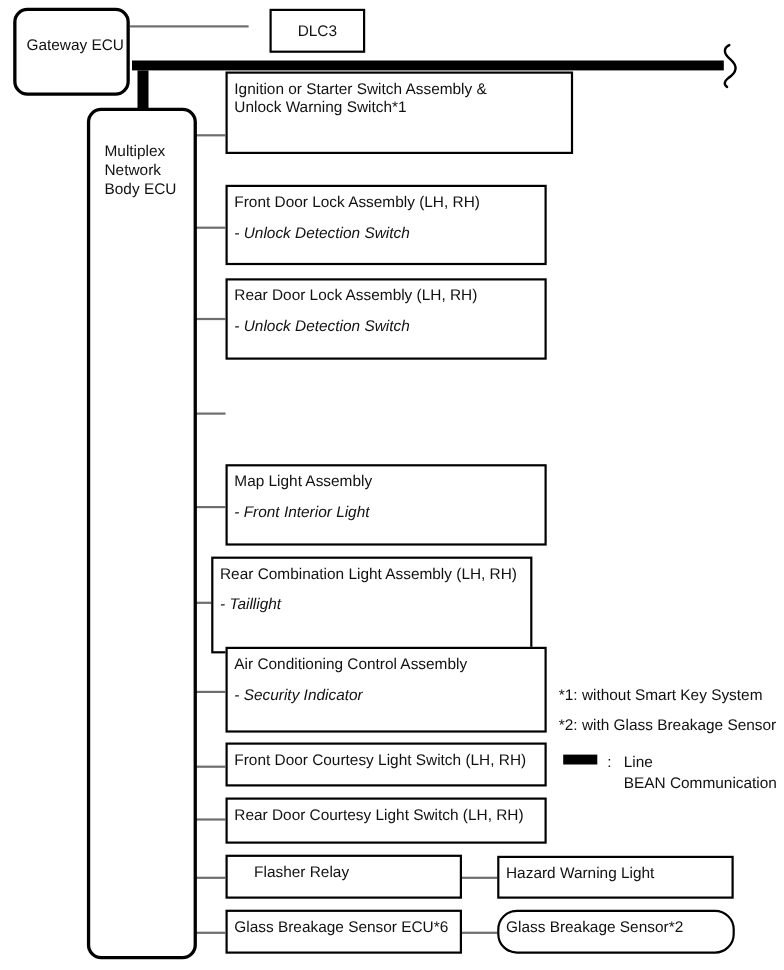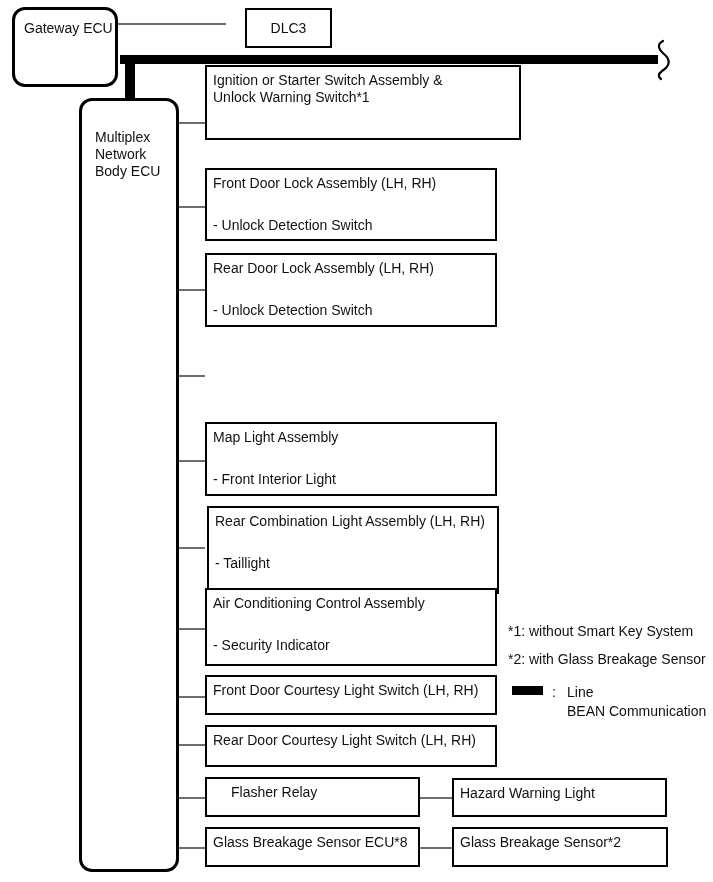--- a/index.html
+++ b/index.html
@@ -18,21 +18,21 @@
     background: #ffffff;
     border: 2px solid #000000;
     box-sizing: border-box;
   }
   .rounded {
     border-width: 3px;
     border-radius: 13px;
   }
   .comp { padding: 5px 6px 0 6px; }
   .bl { line-height: 17px; white-space: nowrap; }
-  .sub { margin-top: 25px; }
+  .sub { margin-top: 11px; font-style: italic; }
   .hline {
     position: absolute;
     height: 2px;
     background: #6e6e6e;
   }
   .busline {
     position: absolute;
     background: #000000;
   }
   .label-line { line-height: 17px; white-space: nowrap; }
@@ -51,21 +51,21 @@
     position: absolute;
     left: 552px; top: 683px;
     line-height: 19px;
   }
   .legend-label {
     position: absolute;
     left: 567px; top: 683px;
     line-height: 19px;
     white-space: nowrap;
   }
-  .gateway-label { padding: 10px 0 0 9px; line-height: 17px; }
+  .gateway-label { padding: 22px 0 0 9px; line-height: 17px; }
   .dlc3 {
     display: flex; align-items: center; justify-content: center;
   }
   .multiplex-label { padding: 28px 0 0 13px; }
   .multiplex-label .label-line { line-height: 17px; }
   .break-icon { position: absolute; left: 650px; top: 39px; }
 </style>
 </head>
 <body>
 
@@ -124,21 +124,21 @@
     <div class="bl">Rear Door Lock Assembly (LH, RH)</div>
     <div class="bl sub">- Unlock Detection Switch</div>
   </div>
 
 
   <div class="box comp" style="left:205px; top:422px; width:292px; height:74px;">
     <div class="bl">Map Light Assembly</div>
     <div class="bl sub">- Front Interior Light</div>
   </div>
 
-  <div class="box comp" style="left:207px; top:506px; width:292px; height:88px;">
+  <div class="box comp" style="left:192px; top:506px; width:292px; height:88px;">
     <div class="bl">Rear Combination Light Assembly (LH, RH)</div>
     <div class="bl sub">- Taillight</div>
   </div>
 
   <div class="box comp" style="left:205px; top:588px; width:292px; height:78px;">
     <div class="bl">Air Conditioning Control Assembly</div>
     <div class="bl sub">- Security Indicator</div>
   </div>
 
   <div class="box comp" style="left:205px; top:675px; width:292px; height:40px;">
@@ -147,28 +147,28 @@
 
   <div class="box comp" style="left:205px; top:725px; width:292px; height:42px;">
     <div class="bl">Rear Door Courtesy Light Switch (LH, RH)</div>
   </div>
 
   <div class="box comp" style="left:205px; top:777px; width:215px; height:40px;padding-left:24px;">
     <div class="bl">Flasher Relay</div>
   </div>
 
   <div class="box comp" style="left:205px; top:827px; width:215px; height:40px;">
-    <div class="bl">Glass Breakage Sensor ECU*8</div>
+    <div class="bl">Glass Breakage Sensor ECU*6</div>
   </div>
 
   <div class="box comp" style="left:452px; top:778px; width:215px; height:39px;">
     <div class="bl">Hazard Warning Light</div>
   </div>
 
-  <div class="box comp" style="left:452px; top:827px; width:216px; height:40px;">
+  <div class="box comp" style="left:452px; top:827px; width:216px; height:40px;border-radius:18px;">
     <div class="bl">Glass Breakage Sensor*2</div>
   </div>
 
   <div class="note" style="left:508px; top:622px;">*1: without Smart Key System</div>
   <div class="note" style="left:508px; top:650px;">*2: with Glass Breakage Sensor</div>
 
   <div class="legend-swatch"></div>
   <div class="legend-colon">:</div>
   <div class="legend-label">
     <div>Line</div>

